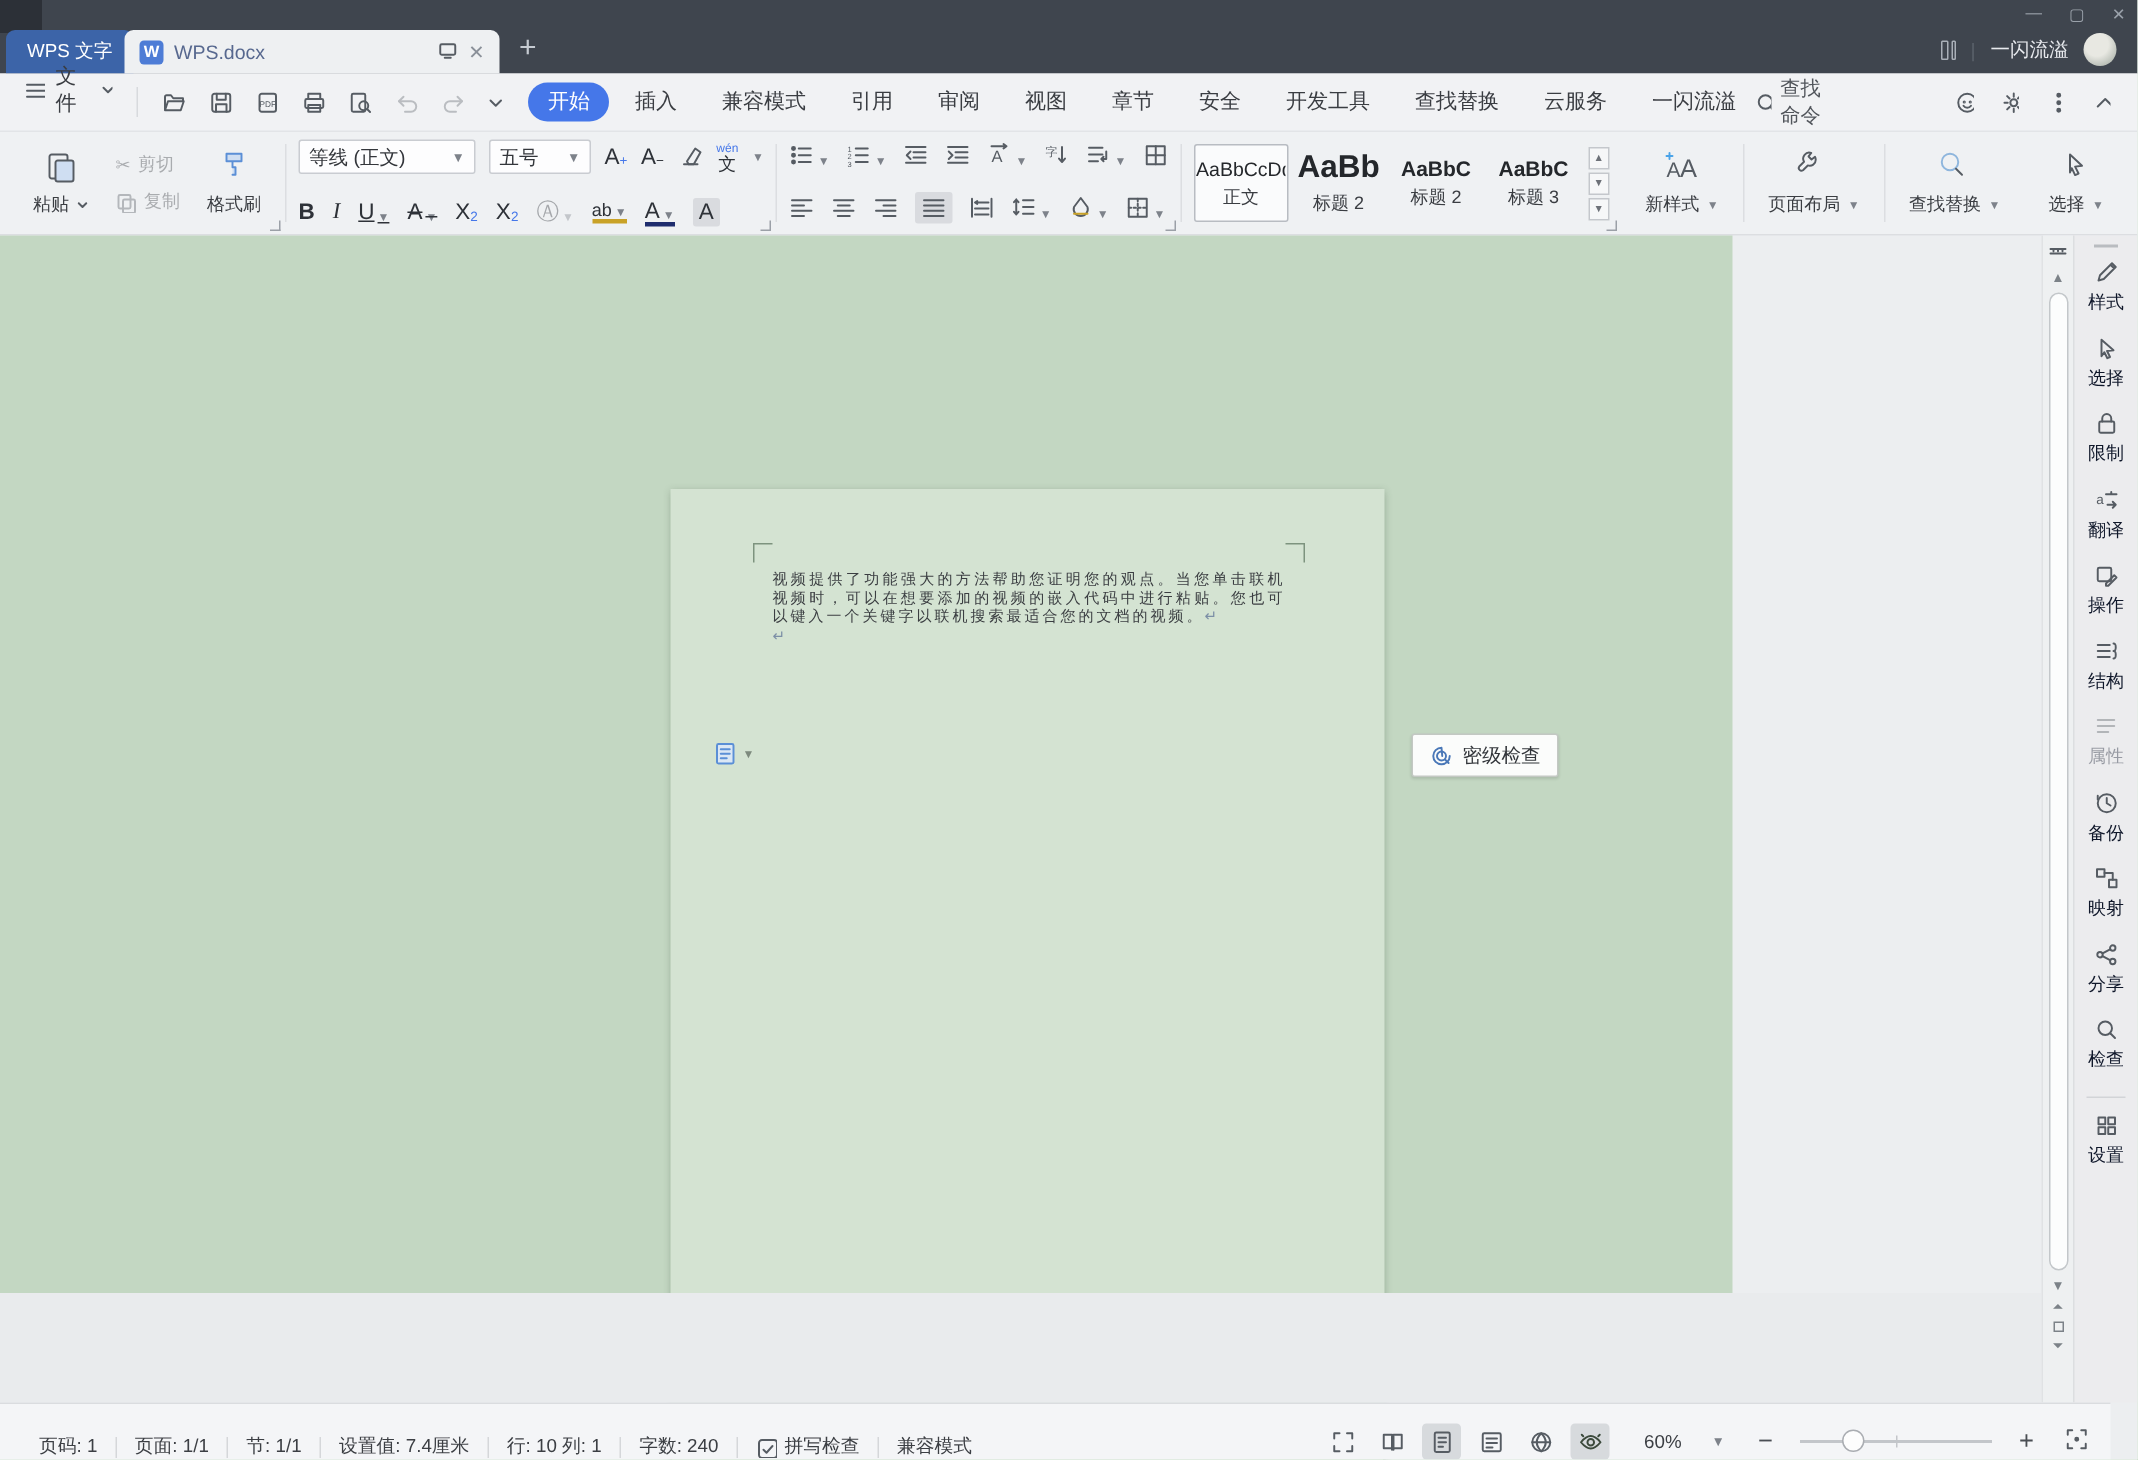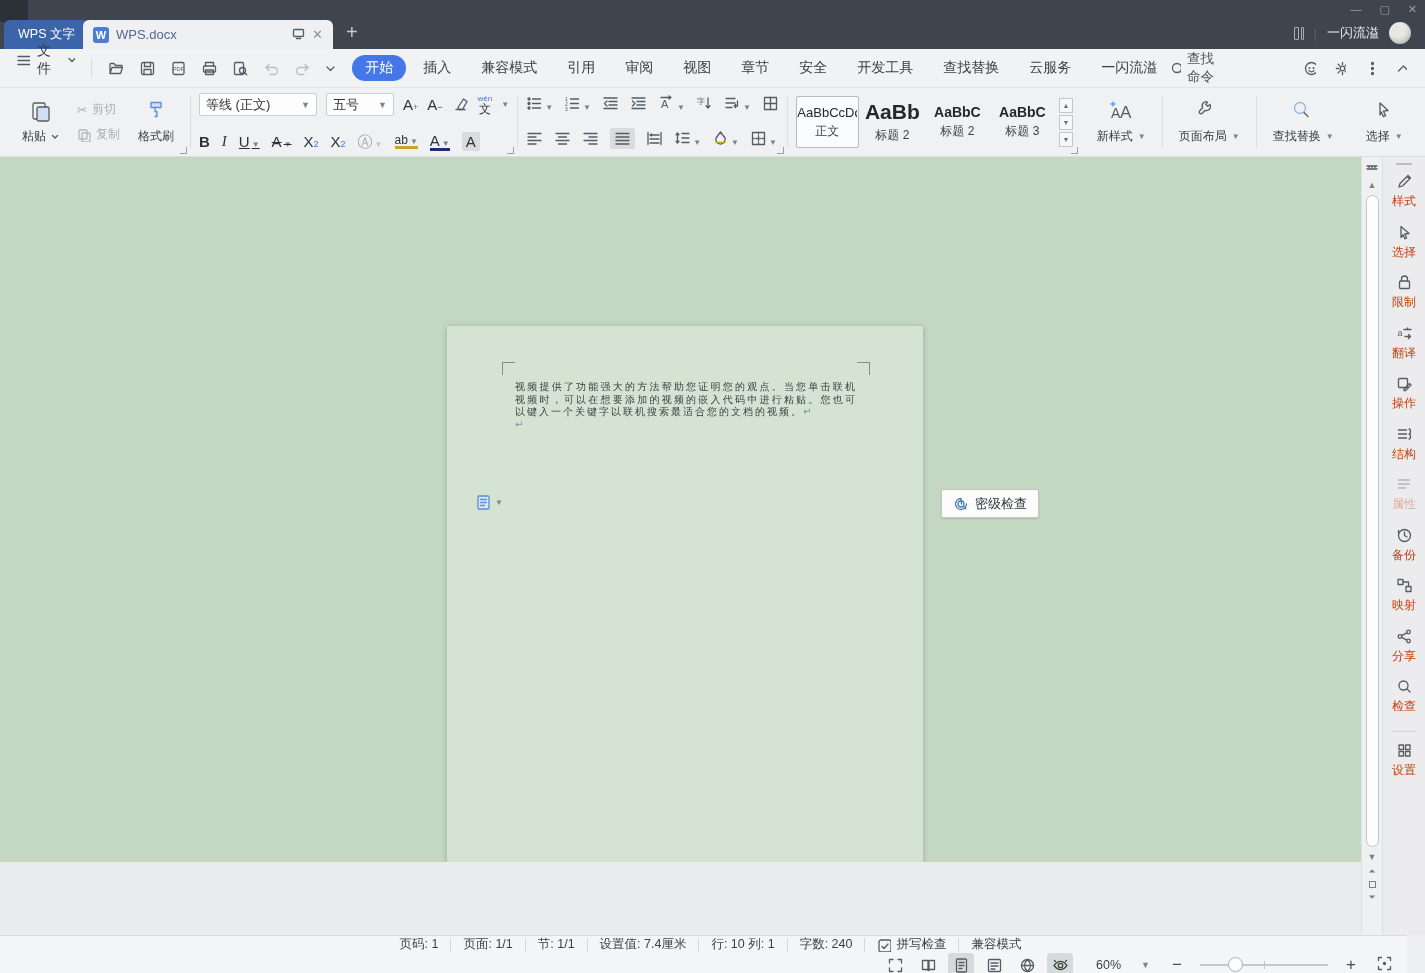--- a/index.html
+++ b/index.html
@@ -73,21 +73,21 @@
   .galspin { display:flex; flex-direction:column; gap:2px; margin-left:3px; }
   .galspin div { width:14px; height:15px; border:1px solid #c4c7cc; background:#f6f7f8; color:#6d7178;
     font-size:7px; display:flex; align-items:center; justify-content:center; cursor:pointer; }
   svg.ic { width:17px; height:17px; stroke:#565c63; fill:none; stroke-width:1.3; stroke-linecap:round; stroke-linejoin:round; }
   svg.ic.big { width:26px; height:26px; }
   svg.ic.blue { stroke:#5b8fd6; }
   .corner { position:absolute; right:3px; bottom:2px; width:7px; height:7px;
     border-right:1.5px solid #9ba0a7; border-bottom:1.5px solid #9ba0a7; }
 
   
-  .docarea { position:absolute; left:0; top:157px; width:1361px; height:705px; background:#c3d7c2; }
+  .docarea { position:absolute; left:0; top:157px; width:1155px; height:705px; background:#c3d7c2; }
   .docbottom { position:absolute; left:0; top:862px; width:1361px; height:73px; background:#e9ebed; }
   .page { position:absolute; left:447px; top:169px; width:476px; height:674px; background:#d4e3d2;
     box-shadow:0 1px 5px rgba(60,80,60,.35); }
   .crop { position:absolute; width:13px; height:13px; border-color:#7d937e; border-style:solid; border-width:0; }
   .crop.tl { left:55px; top:36px; border-left-width:1px; border-top-width:1px; }
   .crop.tr { right:53px; top:36px; border-right-width:1px; border-top-width:1px; }
   .crop.bl { left:55px; bottom:42px; border-left-width:1px; border-bottom-width:1px; }
   .crop.br { right:53px; bottom:42px; border-right-width:1px; border-bottom-width:1px; }
   .pagetext { position:absolute; left:68px; top:55px; width:342px; font-size:10px; line-height:12.6px;
     color:#3b3e42; text-align:justify; letter-spacing:2px; }
@@ -105,27 +105,27 @@
     border-left:1px solid #e0e2e4; display:flex; flex-direction:column; align-items:center; }
   .vs-btn { color:#7c8288; font-size:9px; height:16px; display:flex; align-items:center; cursor:pointer; }
   .vs-thumb { width:13px; height:652px; background:#fcfdfd; border:1px solid #c3c7ca; border-radius:7px; margin:2px 0; cursor:pointer; }
   .vs-sq { width:7px; height:7px; border:1.2px solid #7c8288; margin:3px 0; cursor:pointer; }
 
   
   .sidebar { position:absolute; left:1382px; top:157px; width:43px; height:778px; background:#ececee;
     border-left:1px solid #dcdee0; display:flex; flex-direction:column; align-items:center; padding-top:6px; }
   .sb-handle { width:16px; border-top:2px double #b9bcc0; margin-bottom:8px; }
   .sb-item { display:flex; flex-direction:column; align-items:center; gap:3px; margin-bottom:13.5px;
-    font-size:12px; color:#c2410c; cursor:pointer; }
+    font-size:12px; color:#0f172a; cursor:pointer; }
   .sb-item.dis { opacity:.38; }
   .sb-div { width:26px; border-top:1px solid #d2d4d7; margin:2px 0 10px; }
 
   
   .statusbar { position:absolute; left:0; top:935px; width:1407px; height:38px; background:#f4f5f7;
-    border-top:1px solid #dadcdf; display:flex; align-items:center; font-size:12.5px; color:#3c3f44;flex-direction:column; }
+    border-top:1px solid #dadcdf; display:flex; align-items:flex-end; font-size:12.5px; color:#3c3f44; }
   .st-left { display:flex; align-items:center; padding-left:14px; }
   .st-item { padding:0 12px; white-space:nowrap; cursor:pointer; }
   .st-sep { width:1px; height:14px; background:#d5d7da; }
   .st-right { margin-left:auto; display:flex; align-items:center; gap:7px; padding-right:14px; }
   .viewbtn { width:26px; height:24px; display:flex; align-items:center; justify-content:center; border-radius:3px; cursor:pointer; }
   .viewbtn.on { background:#d7dadd; }
   .zoomval { display:flex; align-items:center; gap:20px; margin:0 10px 0 16px; cursor:pointer; }
   .zoomval .car { font-size:9px; color:#7d828a; }
   .zminus,.zplus { font-size:17px; color:#4a4e54; width:20px; text-align:center; cursor:pointer; }
   .ztrack { position:relative; width:128px; height:2px; background:#c3c6ca; margin:0 6px; }

